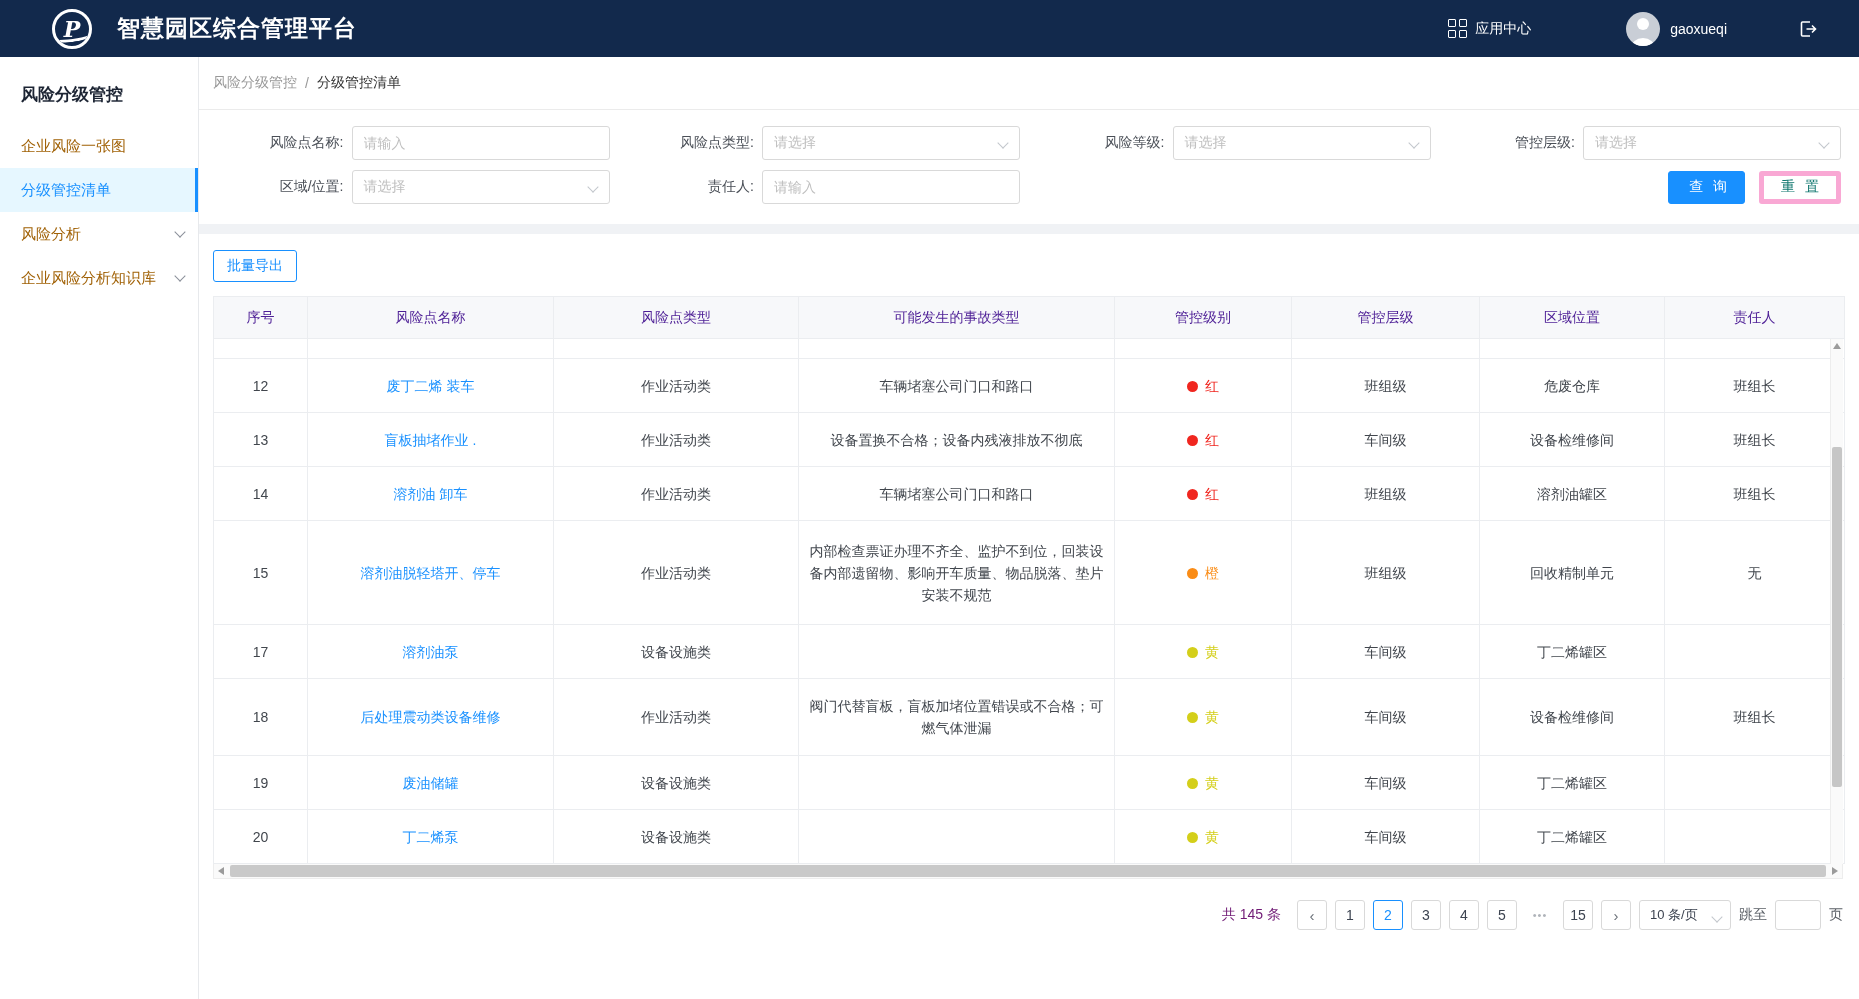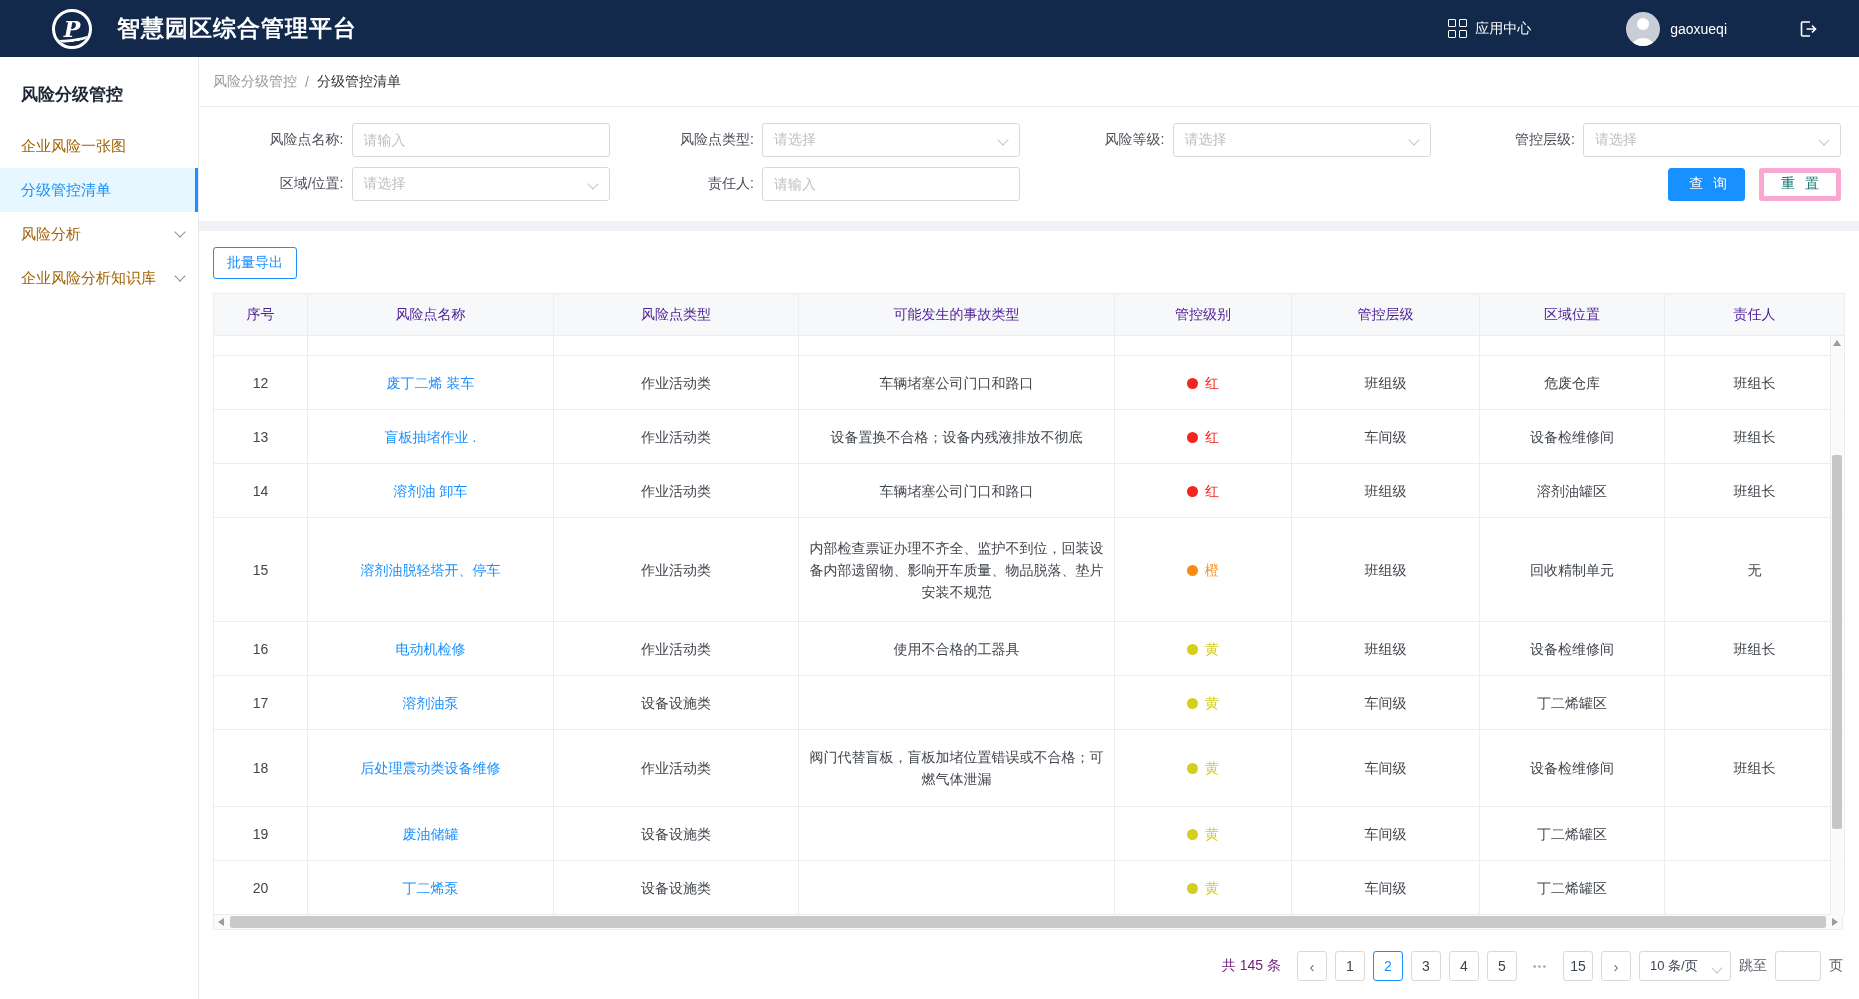--- a/index.html
+++ b/index.html
@@ -265,30 +265,20 @@
             <td>15</td>
             <td class="name">溶剂油脱轻塔开、停车</td>
             <td>作业活动类</td>
             <td>内部检查票证办理不齐全、监护不到位，回装设备内部遗留物、影响开车质量、物品脱落、垫片安装不规范</td>
             <td><span class="level" style="color: rgb(250, 140, 22);"><span class="dot"></span><span>橙</span></span></td>
             <td>班组级</td>
             <td>回收精制单元</td>
             <td>无</td>
           </tr>
           <tr class="h-n">
-            <td>16</td>
-            <td class="name">电动机检修</td>
-            <td>作业活动类</td>
-            <td>使用不合格的工器具</td>
-            <td><span class="level" style="color: rgb(212, 207, 26);"><span class="dot"></span><span>黄</span></span></td>
-            <td>班组级</td>
-            <td>设备检维修间</td>
-            <td>班组长</td>
-          </tr>
-          <tr class="h-n">
             <td>17</td>
             <td class="name">溶剂油泵</td>
             <td>设备设施类</td>
             <td></td>
             <td><span class="level" style="color: rgb(212, 207, 26);"><span class="dot"></span><span>黄</span></span></td>
             <td>车间级</td>
             <td>丁二烯罐区</td>
             <td></td>
           </tr>
           <tr class="h-m">

